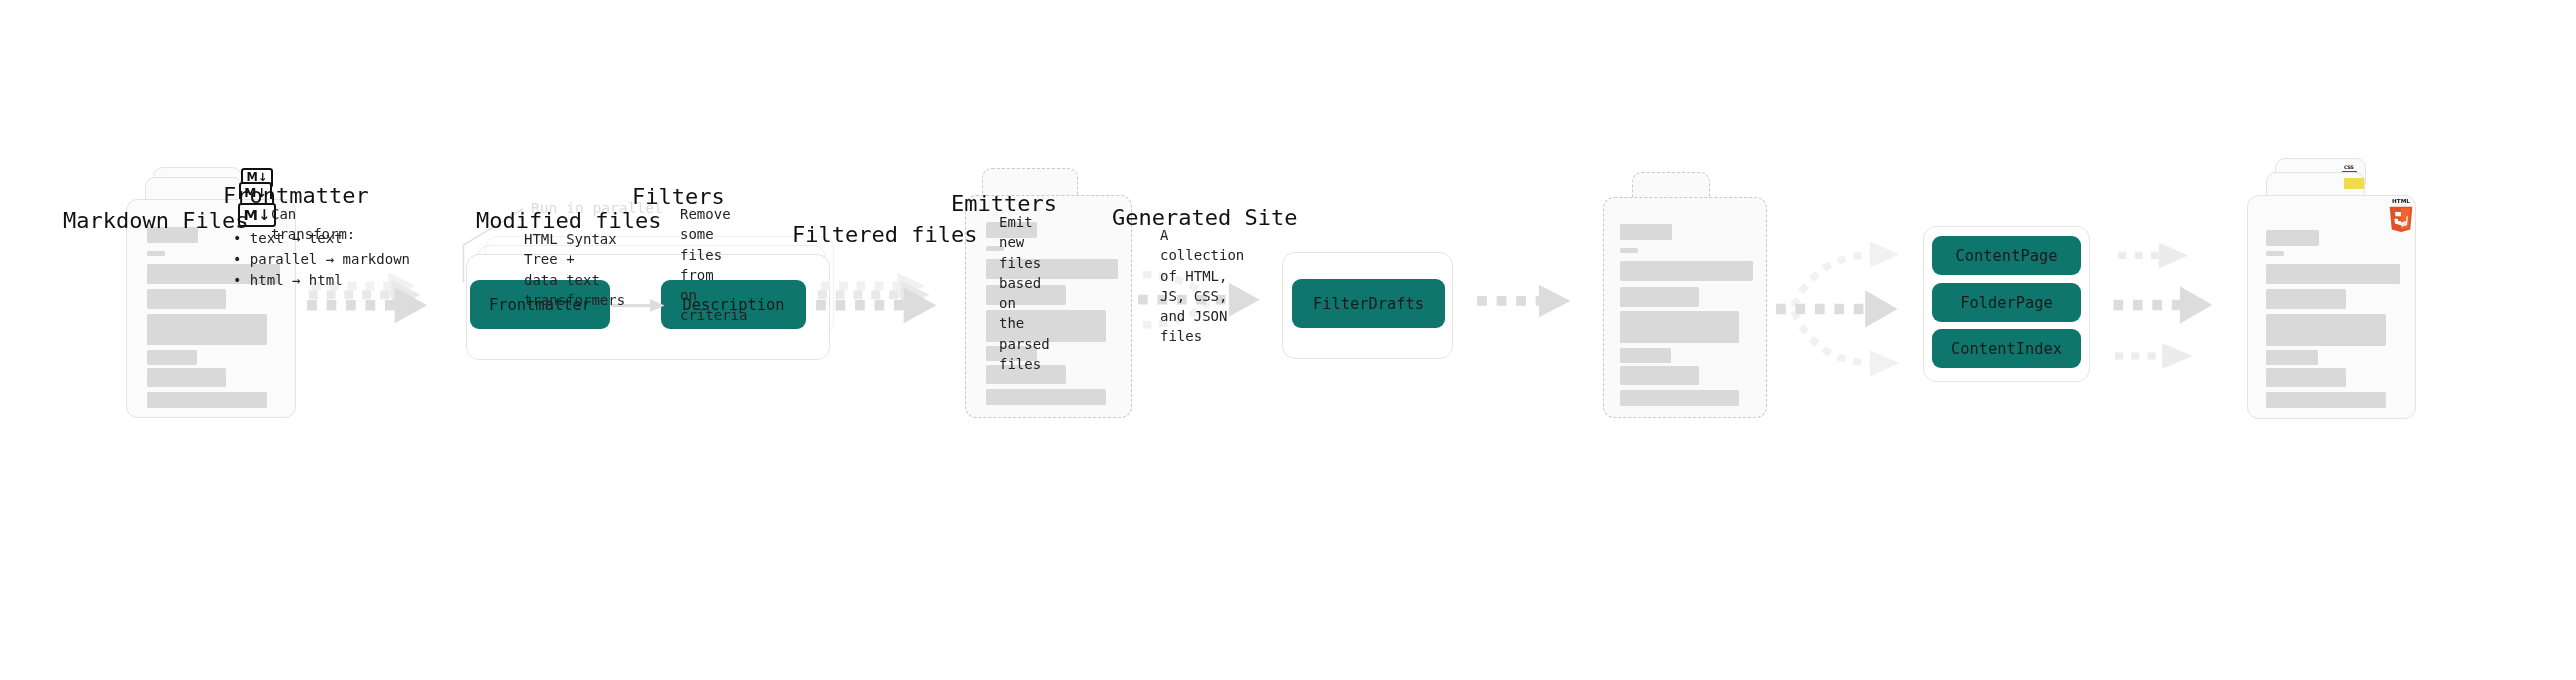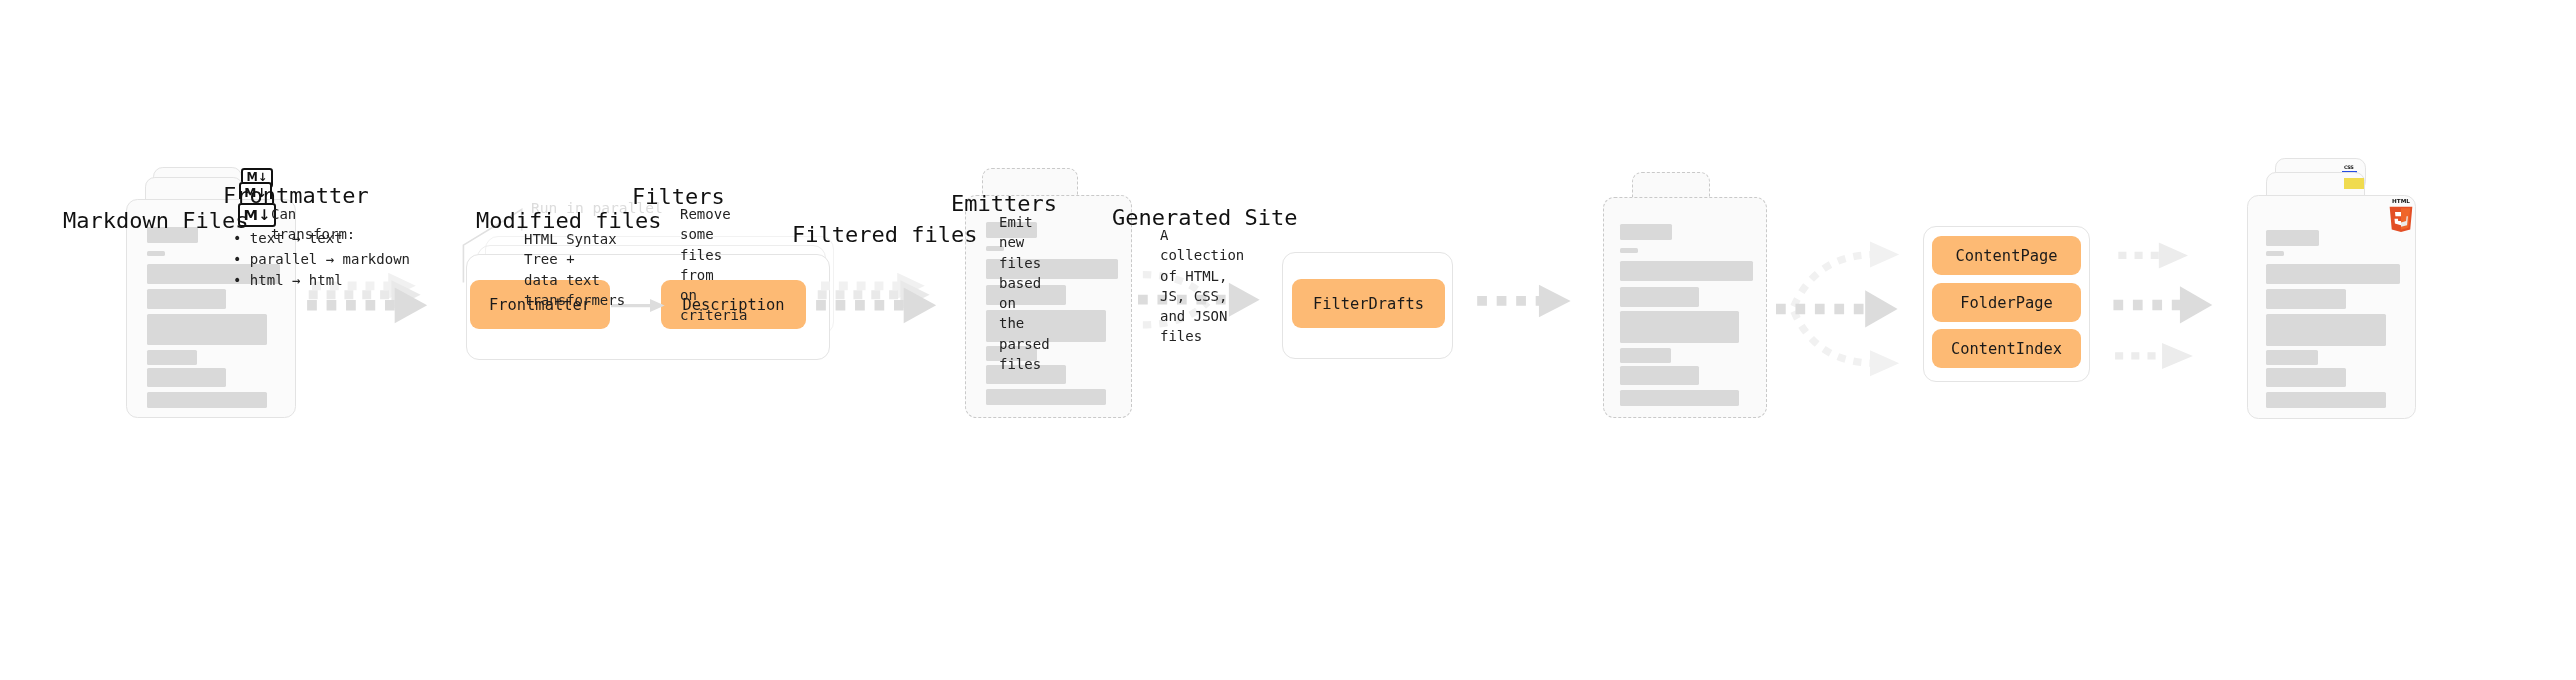--- a/index.html
+++ b/index.html
@@ -52,21 +52,21 @@
 
   
   .gbox{
     position:absolute;box-sizing:border-box;background:#ffffff;
     border:1.3px solid #e4e4e4;border-radius:13px;
   }
   .gbox.ghost1{border-color:#ededed;background:transparent;}
   .gbox.ghost2{border-color:#f2f2f2;background:transparent;}
 
   .chip{
-    position:absolute;box-sizing:border-box;background:#fdba74;border-radius:9px;
+    position:absolute;box-sizing:border-box;background:#0f766e;border-radius:9px;
     display:flex;align-items:center;justify-content:center;
   }
   .chip.g1{background:#e6e6e6;}
   .chip.g2{background:#efefef;}
   .chip.g1 .nodeLabel,.chip.g2 .nodeLabel{color:transparent;}
 
   .parallelLbl{
     position:absolute;font-size:14.6px;color:#dcdcdc;white-space:nowrap;
   }
 

